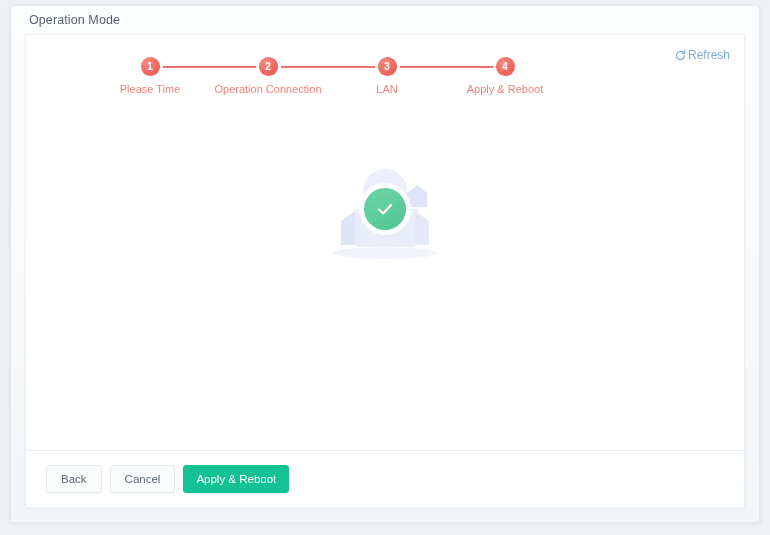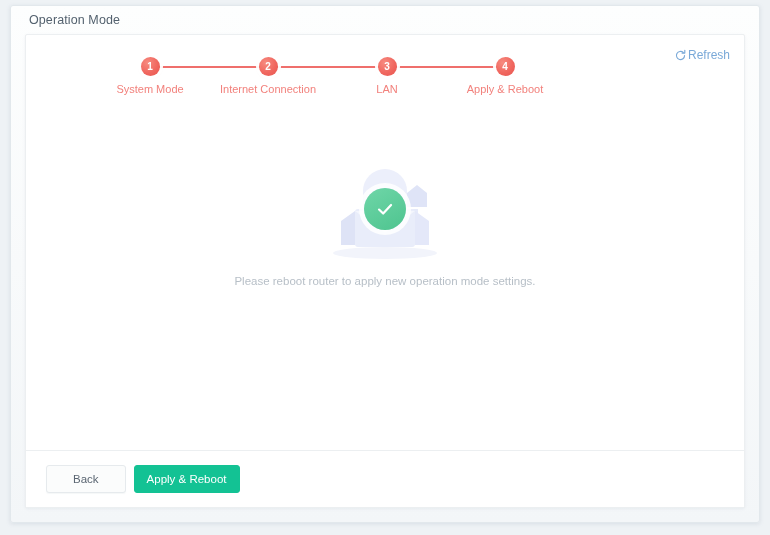--- a/index.html
+++ b/index.html
@@ -177,21 +177,21 @@
     left: 14px;
     right: 14px;
     bottom: 71px;
     height: 1px;
     background: #eceff1;
   }
   .btn {
     font-family: "Liberation Sans", sans-serif;
     font-size: 11.5px;
     border-radius: 3px;
-    padding: 6px 26px;
+    padding: 6px 14px;
     cursor: pointer;
     border: 1px solid transparent;
     line-height: 14px;
   }
   .btn-default {
     background: #fbfcfc;
     color: #5b6672;
     border-color: #e6eaed;
     box-shadow: 0 1px 1px rgba(120,140,160,.07);
   }
@@ -225,26 +225,26 @@
 
     <div id="stepper">
       <div class="step-track">
 
         <div class="connector" style="left:0px;width:118px;"></div>
         <div class="connector" style="left:118px;width:119px;"></div>
         <div class="connector" style="left:237px;width:118px;"></div>
 
         <div class="step" style="left:0px;">
           <div class="step-circle">1</div>
-          <div class="step-label">System Mode</div>
+          <div class="step-label">Please Time</div>
         </div>
 
         <div class="step" style="left:118px;">
           <div class="step-circle">2</div>
-          <div class="step-label">Internet Connection</div>
+          <div class="step-label">Operation Connection</div>
         </div>
 
         <div class="step" style="left:237px;">
           <div class="step-circle">3</div>
           <div class="step-label">LAN</div>
         </div>
 
         <div class="step" style="left:355px;">
           <div class="step-circle">4</div>
           <div class="step-label">Apply &amp; Reboot</div>
@@ -273,25 +273,25 @@
 
           <path d="M30 46 L60 68 L90 46 Z" fill="#f4f6fd"></path>
         </svg>
         <div id="check-badge">
           <svg width="22" height="22" viewBox="0 0 24 24">
             <path d="M5.5 12.6 L10 17 L18.6 7.6" fill="none" stroke="#ffffff" stroke-width="2.4" stroke-linecap="round" stroke-linejoin="round"></path>
           </svg>
         </div>
       </div>
 
-      <div id="description">Please reboot router to apply new operation mode settings.</div>
     </div>
 
   </div>
 
   <div id="footer-divider"></div>
 
   <div id="footer-bar">
     <button class="btn btn-default">Back</button>
+    <button class="btn btn-default">Cancel</button>
     <button class="btn btn-primary">Apply &amp; Reboot</button>
   </div>
 
 </div>
 
 </body></html>

